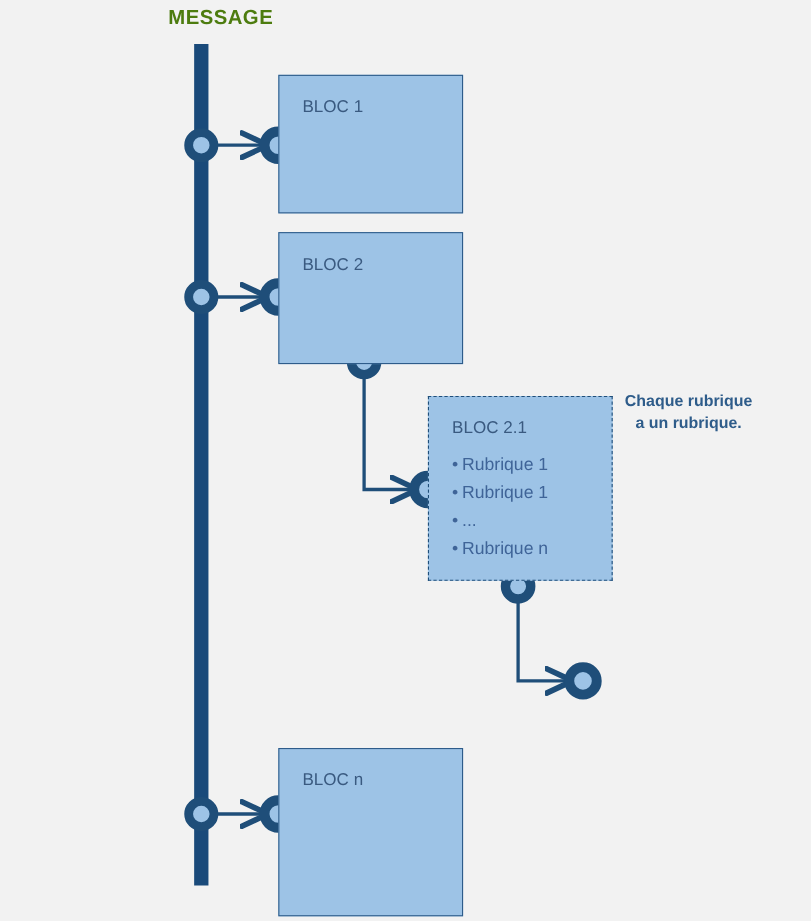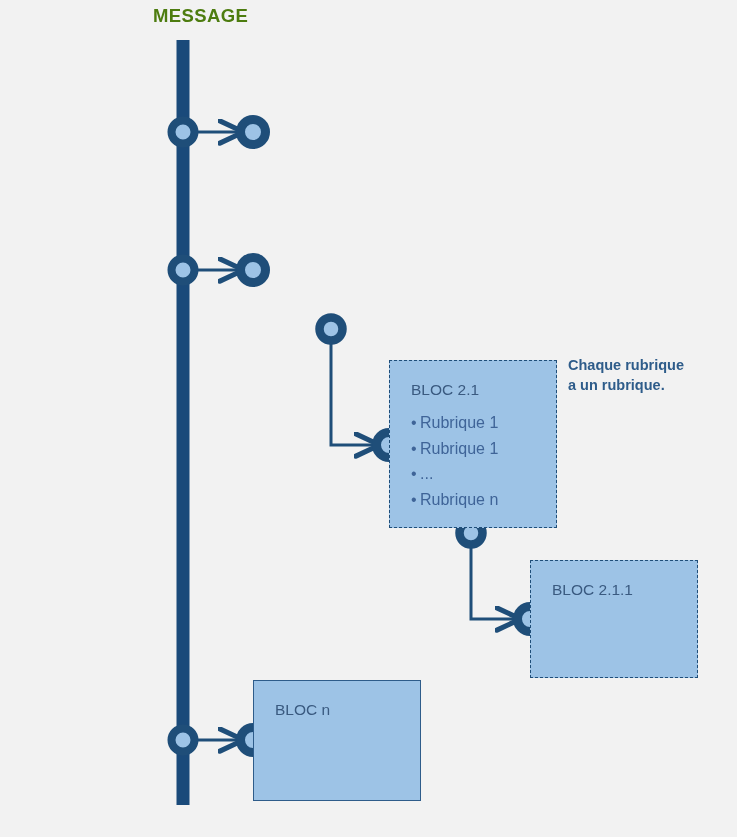--- a/index.html
+++ b/index.html
@@ -84,21 +84,21 @@
   .annotation {
     position: absolute;
     left: 568px;
     top: 355px;
     font-size: 14.5px;
     font-weight: bold;
     line-height: 20px;
     color: #2e5c8a;
     white-space: nowrap;
   }
-  .annotation .ann-line { display: block; }
+  .annotation .ann-line { display: block; text-align: center; }
 </style>
 </head>
 <body>
 
 <div id="diagram">
 
   <svg id="svg-layer" viewBox="0 0 737 837">
     <defs>
       <marker id="arrowhead" markerWidth="9" markerHeight="9" refX="8.2" refY="4.5" orient="auto" markerUnits="strokeWidth">
         <path d="M0.5,0.8 L8.4,4.5 L0.5,8.2" fill="none" stroke="#1f4e79" stroke-width="1.7" stroke-linecap="round" stroke-linejoin="round"></path>
@@ -129,45 +129,48 @@
     <circle cx="471" cy="533" r="11.5" fill="#9dc3e6" stroke="#1f4e79" stroke-width="8.5"></circle>
 
     <circle cx="530" cy="619" r="12.5" fill="#9dc3e6" stroke="#1f4e79" stroke-width="9"></circle>
 
     <circle cx="183" cy="740" r="11.5" fill="#9dc3e6" stroke="#1f4e79" stroke-width="8"></circle>
     <circle cx="253" cy="740" r="12.5" fill="#9dc3e6" stroke="#1f4e79" stroke-width="9"></circle>
   </svg>
 
   <div class="title">MESSAGE</div>
 
+  <div class="bloc solid" style="left:253px; top:68px; width:168px; height:126px;">
+    <span class="bloc-label inside">BLOC 1</span>
+  </div>
 
+  <div class="bloc solid" style="left:253px; top:211px; width:168px; height:120px;">
+    <span class="bloc-label inside">BLOC 2</span>
+  </div>
 
   <div class="bloc dashed" style="left:389px; top:360px; width:168px; height:168px;">
     <span class="bloc-label inside">BLOC 2.1</span>
     <ul class="rubrique-list">
       <li>
         <span class="bullet">•</span><span>Rubrique 1</span>
       </li>
       <li>
         <span class="bullet">•</span><span>Rubrique 1</span>
       </li>
       <li>
         <span class="bullet">•</span><span>...</span>
       </li>
       <li>
         <span class="bullet">•</span><span>Rubrique n</span>
       </li>
     </ul>
   </div>
 
-  <div class="bloc dashed" style="left:530px; top:560px; width:168px; height:118px;">
-    <span class="bloc-label inside">BLOC 2.1.1</span>
-  </div>
 
-  <div class="bloc solid" style="left:253px; top:680px; width:168px; height:121px;">
+  <div class="bloc solid" style="left:253px; top:680px; width:168px; height:153px;">
     <span class="bloc-label inside">BLOC n</span>
   </div>
 
   <div class="annotation">
     <span class="ann-line">Chaque rubrique</span>
     <span class="ann-line">a un rubrique.</span>
   </div>
 
 </div>
 

